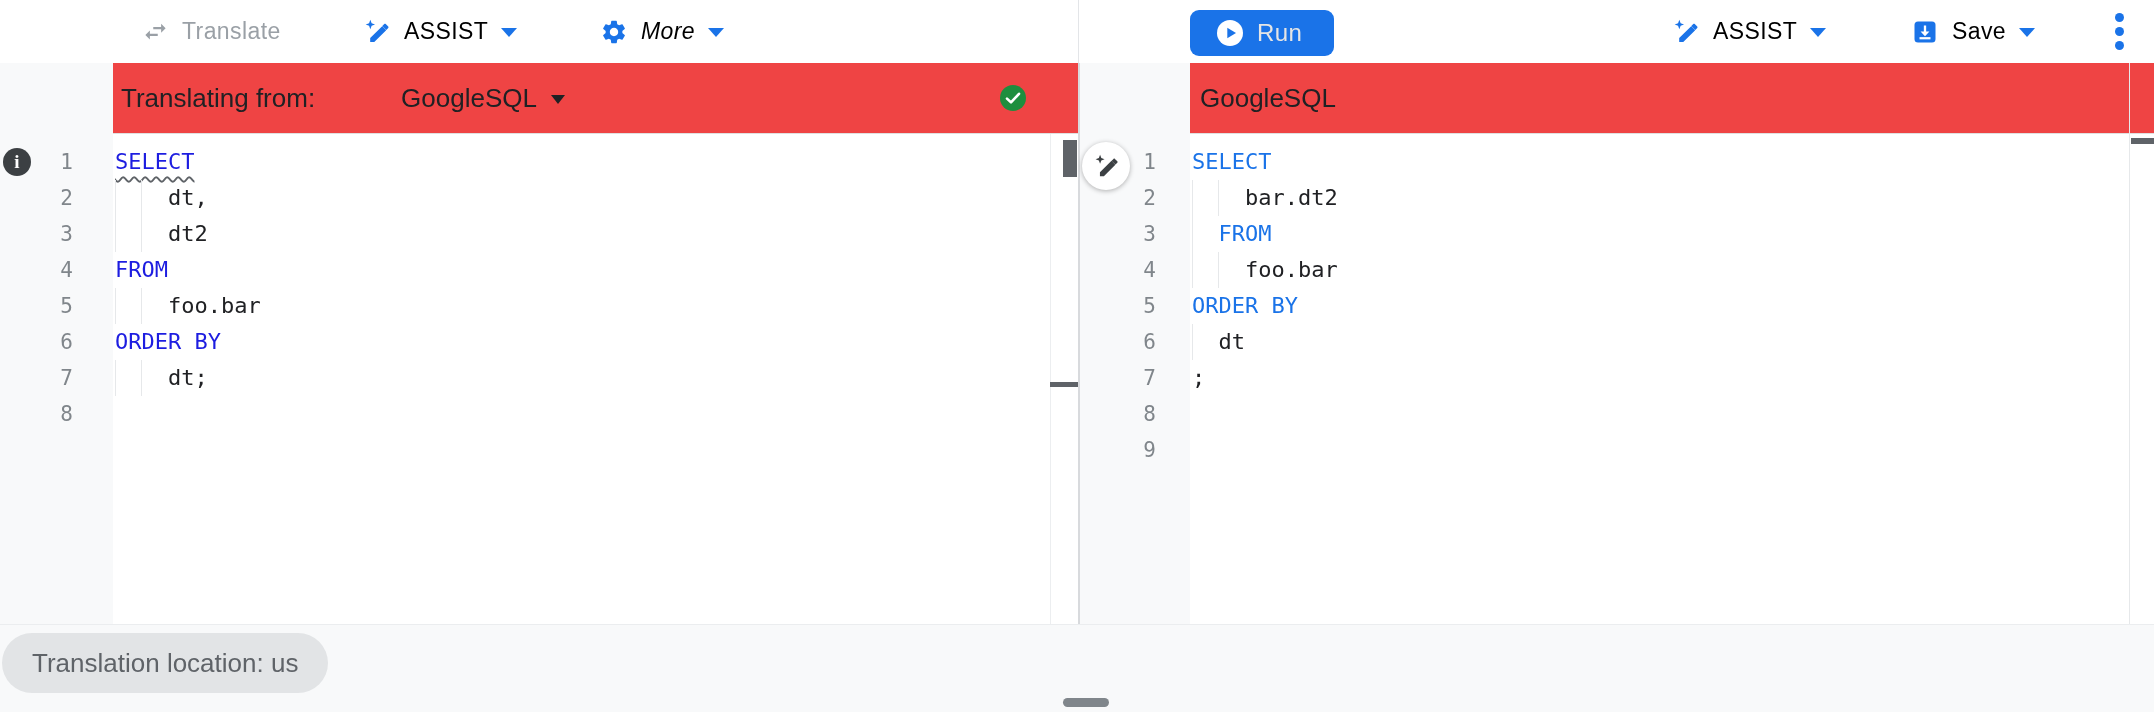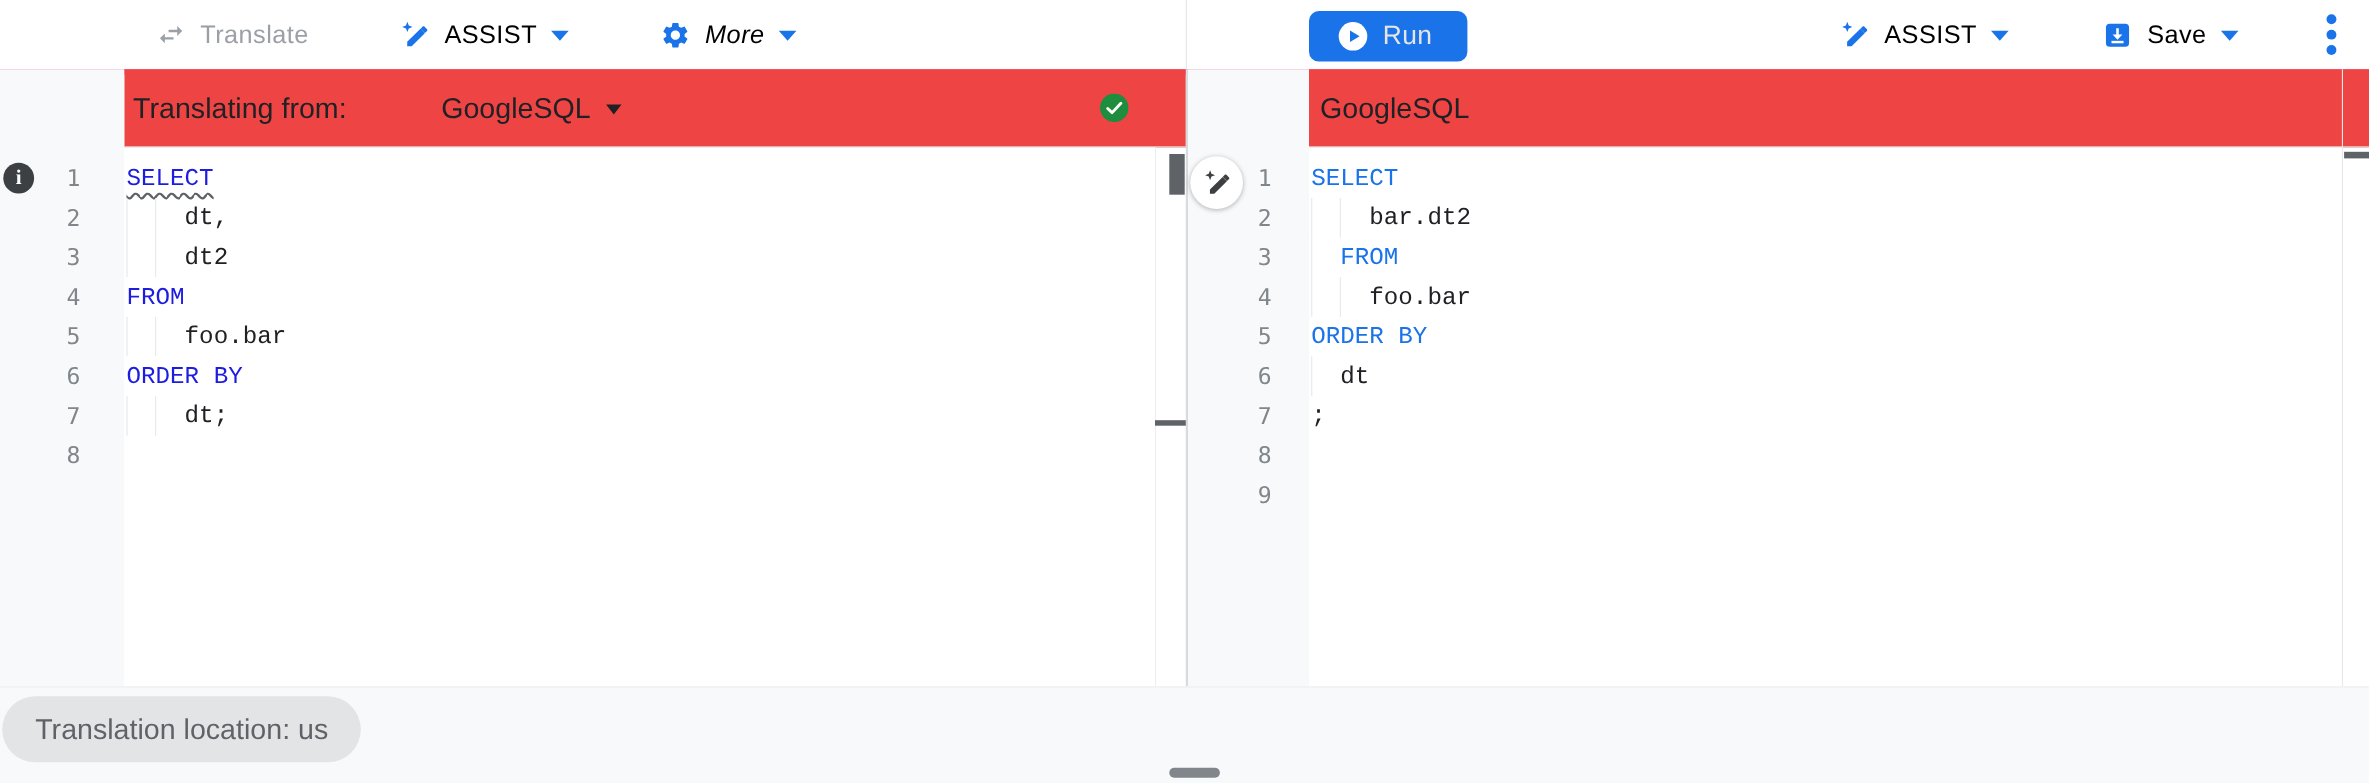--- a/index.html
+++ b/index.html
@@ -35,21 +35,21 @@
   .gutter-right{left:1080px;width:110px;}
   .gutter .nums{position:absolute;top:81px;left:0;right:0;}
   .gutter-left .nums{padding-right:40px;}
   .gutter-right .nums{padding-right:34px;}
   .num{height:36px;line-height:36px;text-align:right;font-family:"DejaVu Sans Mono",monospace;font-size:21px;color:#80868b;}
   .code-area{position:absolute;top:134px;height:490px;background:#fff;font-family:"DejaVu Sans Mono",monospace;font-size:22px;cursor:text;}
   .code-left{left:113px;width:937px;}
   .code-right{left:1190px;width:939px;}
   .code-lines{padding-top:10px;}
   .line{position:relative;height:36px;line-height:36px;white-space:pre;padding-left:2px;}
-  .tok{color:#202124;font-family:Liberation Mono, monospace;}
+  .tok{color:#202124;}
   .tok.kw{color:#1d1de0;}
   .code-right .tok.kw{color:#1a73e8;}
   .tok.wavy{text-decoration:underline;text-decoration-style:wavy;text-decoration-color:#5f6368;text-decoration-thickness:2px;text-underline-offset:7px;}
   .guide{position:absolute;top:0;width:1px;height:36px;background:#e6e8ea;}
   
   .panel-divider{position:absolute;left:1078px;top:63px;width:2px;height:561px;background:#d8dadd;}
   
   .v-border-left{position:absolute;left:1050px;top:134px;width:1px;height:490px;background:#eceef0;}
   .v-border-right{position:absolute;left:2129px;top:63px;width:1px;height:561px;background:#e6e8ea;}
   .thumb{position:absolute;background:#5f6368;}

